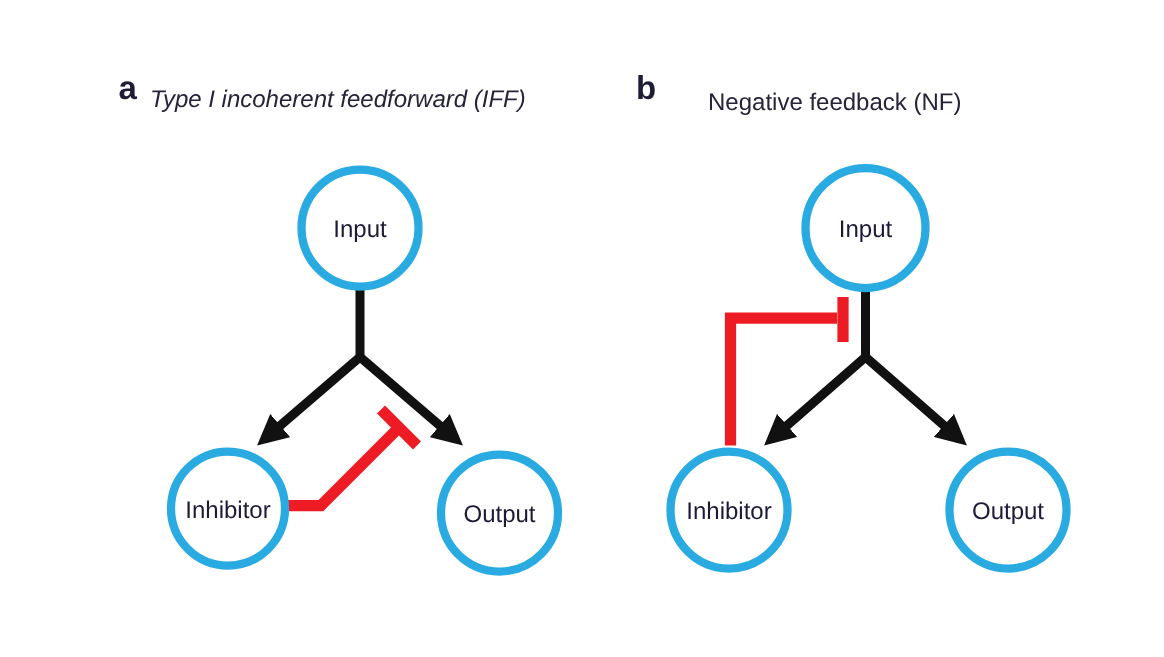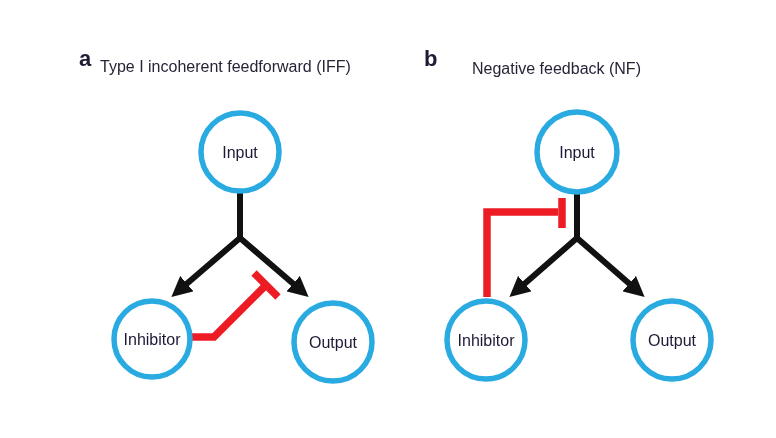--- a/index.html
+++ b/index.html
@@ -24,21 +24,21 @@
   }
   .panel-title {
     position: absolute;
     font-size: 16px;
     font-weight: 400;
     color: #262438;
     line-height: 1;
     white-space: nowrap;
   }
   #label-a { left: 79px;  top: 48px; }
-  #title-a { left: 100px; top: 59px; }
+  #title-a { left: 100px; top: 59px; font-style: italic; }
   #label-b { left: 424px; top: 48px; }
   #title-b { left: 472px; top: 61px; }
   svg.diagram {
     position: absolute;
     left: 0;
     top: 0;
   }
   .node-label {
     font-family: "Liberation Sans", sans-serif;
     font-size: 16px;

